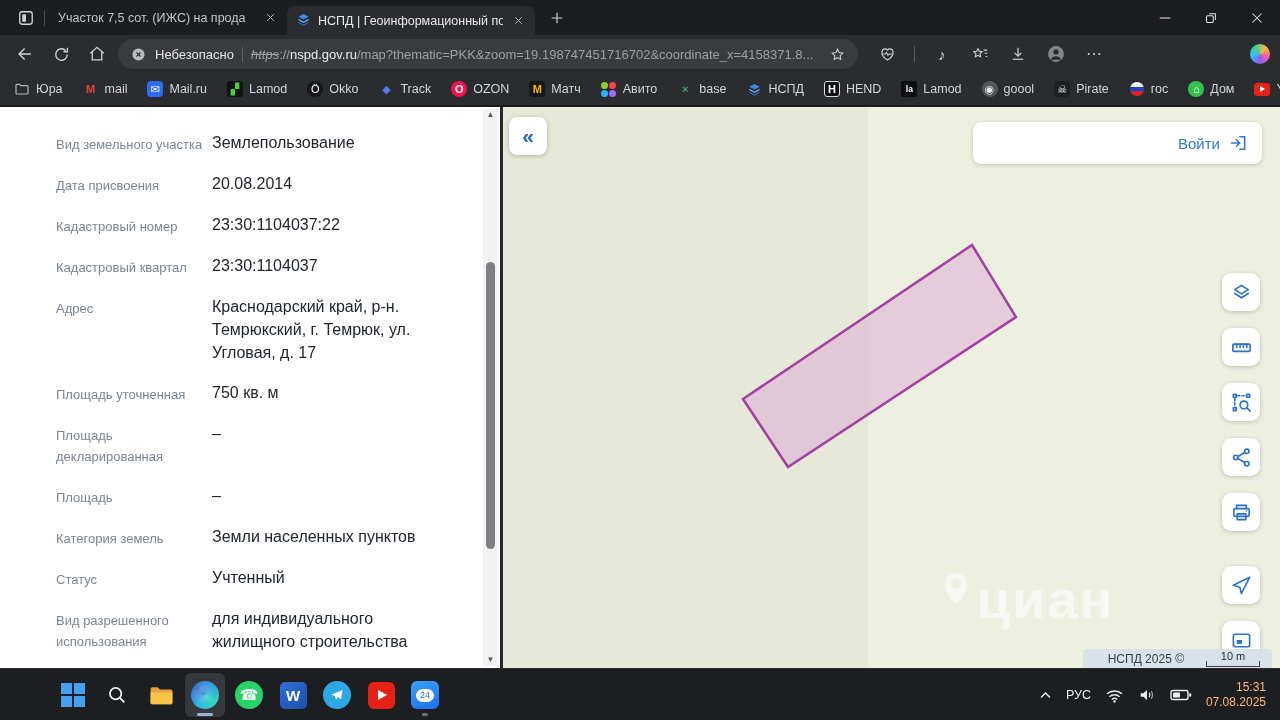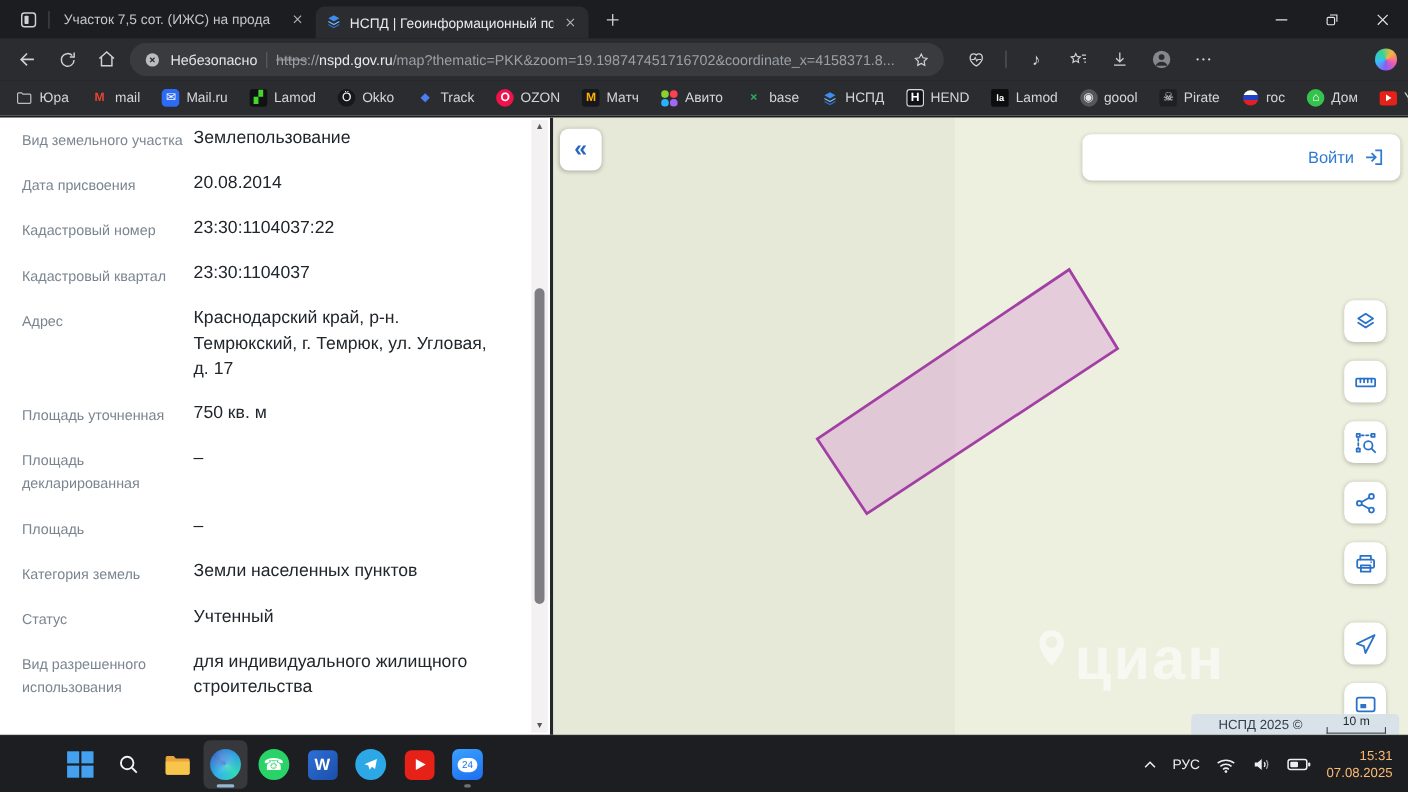--- a/index.html
+++ b/index.html
@@ -19,21 +19,21 @@
   .win-controls{margin-left:auto;display:flex;height:35px;}
   .win-btn{width:46px;height:35px;display:flex;align-items:center;justify-content:center;background:none;border:none;padding:0;}
 
   
   .toolbar{height:38px;background:#2b2c2f;display:flex;align-items:center;padding:0 10px;}
   .nav-btn{width:30px;height:30px;border:none;background:none;display:flex;align-items:center;justify-content:center;padding:0;margin-right:6px;}
   .addressbar{width:740px;height:30px;background:#3a3b3f;border-radius:15px;display:flex;align-items:center;padding:0 12px;gap:8px;}
   .sec-label{color:#e2e4e7;font-size:13px;}
   .addr-div{width:1px;height:15px;background:#5d5f63;}
   .url{font-size:13px;color:#9aa0a6;white-space:nowrap;overflow:hidden;}
-  .url s{color:#9aa0a6;}
+  .url s{color:#9aa0a6;font-style:italic;}
   .url b{color:#e8eaed;font-weight:normal;}
   .url .grow{color:#9aa0a6;}
   .pill-star{margin-left:auto;display:flex;align-items:center;}
   .tb-right{flex:1;display:flex;align-items:center;gap:16px;margin-left:18px;}
   .tb-ic{display:flex;align-items:center;justify-content:center;width:22px;height:22px;}
   .tb-div{width:1px;height:16px;background:#5a5c60;}
   .copilot-icon{width:20px;height:20px;border-radius:50%;background:conic-gradient(from 40deg,#f6b73c,#ef5da8,#8a5cf6,#38bdf8,#34d399,#f6b73c);margin-left:auto;}
   .note-glyph{color:#d8dadd;font-size:15px;}
 
   
@@ -42,37 +42,37 @@
   .bm-ic{width:16px;height:16px;display:flex;align-items:center;justify-content:center;font-size:11px;line-height:16px;overflow:hidden;}
   .dots4{position:relative;width:15px;height:15px;}
   .dots4 i{position:absolute;width:7px;height:7px;border-radius:50%;}
   .flag-ru{width:14px;height:14px;border-radius:50%;background:linear-gradient(#fff 33%,#1e43c8 33%,#1e43c8 66%,#e31e24 66%);}
   .yt-play{width:17px;height:13px;background:#e62117;border-radius:3px;display:flex;align-items:center;justify-content:center;}
   .yt-play i{width:0;height:0;border-left:5px solid #fff;border-top:3.5px solid transparent;border-bottom:3.5px solid transparent;}
 
   
   .content{display:flex;height:563px;border-top:2px solid #1a1b1d;background:#fff;}
   .panel{position:relative;width:503px;background:#fff;border-right:3px solid #26272a;}
-  .rows{padding:7px 44px 0 20px;}
+  .rows{padding:24px 44px 0 20px;margin-left:36px;}
   .prow{display:flex;margin-bottom:17px;}
   .plabel{width:156px;padding-right:8px;font-size:13px;color:#7b8590;line-height:21px;padding-top:3px;flex:0 0 auto;}
   .pvalue{flex:1;font-size:16px;color:#20262b;line-height:23px;}
   .ptrack{position:absolute;top:2px;bottom:2px;right:2px;width:15px;background:#f4f1f3;display:flex;flex-direction:column;align-items:center;}
   .ptrack .arr{font-size:8px;color:#55585c;line-height:12px;}
   .ptrack .arr.dn{position:absolute;bottom:0;}
   .pthumb{position:absolute;top:153px;left:3px;width:9px;height:287px;background:#7f7f83;border-radius:5px;}
 
   
   .map{position:relative;flex:1;background:#eef0df;overflow:hidden;}
   .map::before{content:'';position:absolute;left:0;top:0;width:365px;height:100%;background:rgba(70,70,20,0.035);}
   .parcel-svg{position:absolute;left:0;top:0;}
   .watermark{position:absolute;left:440px;top:465px;display:flex;align-items:flex-start;gap:8px;color:rgba(255,255,255,0.55);}
   .watermark .wm-text{font-size:54px;font-weight:bold;line-height:54px;letter-spacing:2px;}
   .collapse{position:absolute;left:6px;top:10px;width:38px;height:38px;background:#fff;border:none;border-radius:8px;box-shadow:0 1px 4px rgba(0,0,0,.25);color:#2a66c0;font-size:21px;font-weight:bold;line-height:38px;padding:0;}
-  .loginbar{position:absolute;left:481px;top:15px;width:289px;height:42px;background:#fff;border-radius:8px;box-shadow:0 1px 4px rgba(0,0,0,.2);display:flex;align-items:center;justify-content:flex-end;padding:0 14px;gap:8px;color:#2e7ad1;font-size:15px;}
+  .loginbar{position:absolute;left:470px;top:15px;width:289px;height:42px;background:#fff;border-radius:8px;box-shadow:0 1px 4px rgba(0,0,0,.2);display:flex;align-items:center;justify-content:flex-end;padding:0 14px;gap:8px;color:#2e7ad1;font-size:15px;}
   .tools{position:absolute;right:20px;top:83px;width:38px;}
   .tool-btn{position:absolute;left:0;width:38px;height:38px;background:#fff;border:none;border-radius:9px;box-shadow:0 1px 4px rgba(0,0,0,.22);display:flex;align-items:center;justify-content:center;padding:0;}
   .attrib{position:absolute;right:8px;bottom:0;height:19px;background:rgba(214,224,232,0.95);border-radius:4px 4px 0 0;display:flex;align-items:center;padding:0 12px;gap:22px;}
   .attrib .at-text{font-size:12px;color:#33414e;margin-left:13px;}
   .scale{display:flex;flex-direction:column;align-items:center;}
   .scale span{font-size:11px;color:#1d2833;line-height:10px;}
   .scaleline{width:54px;height:6px;border:1.5px solid #3f444a;border-top:none;}
 
   
   .taskbar{position:absolute;left:0;bottom:0;width:1280px;height:52px;background:#1d1e21;border-top:1px solid rgba(255,255,255,0.05);}

